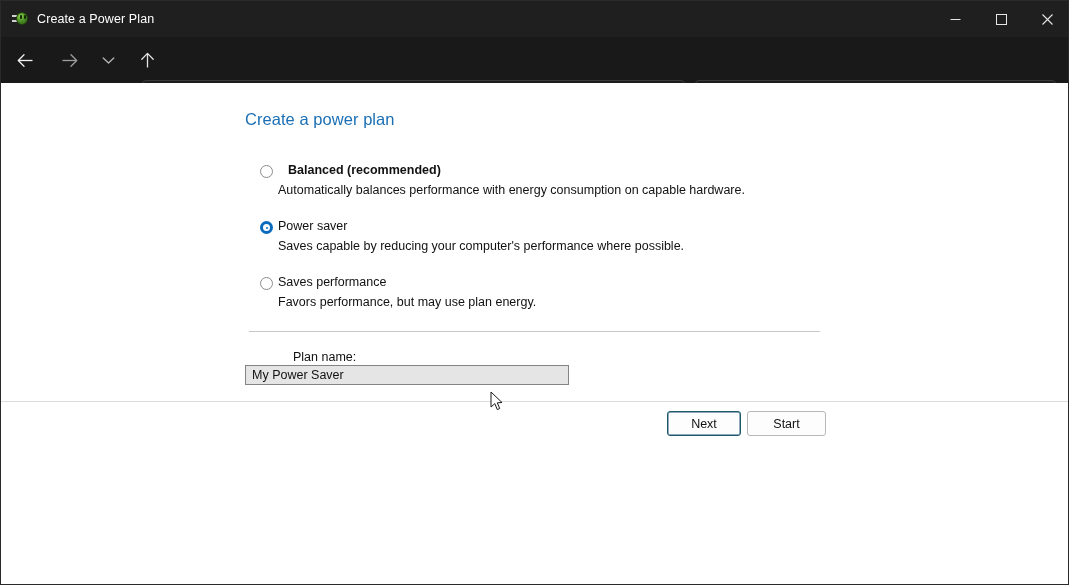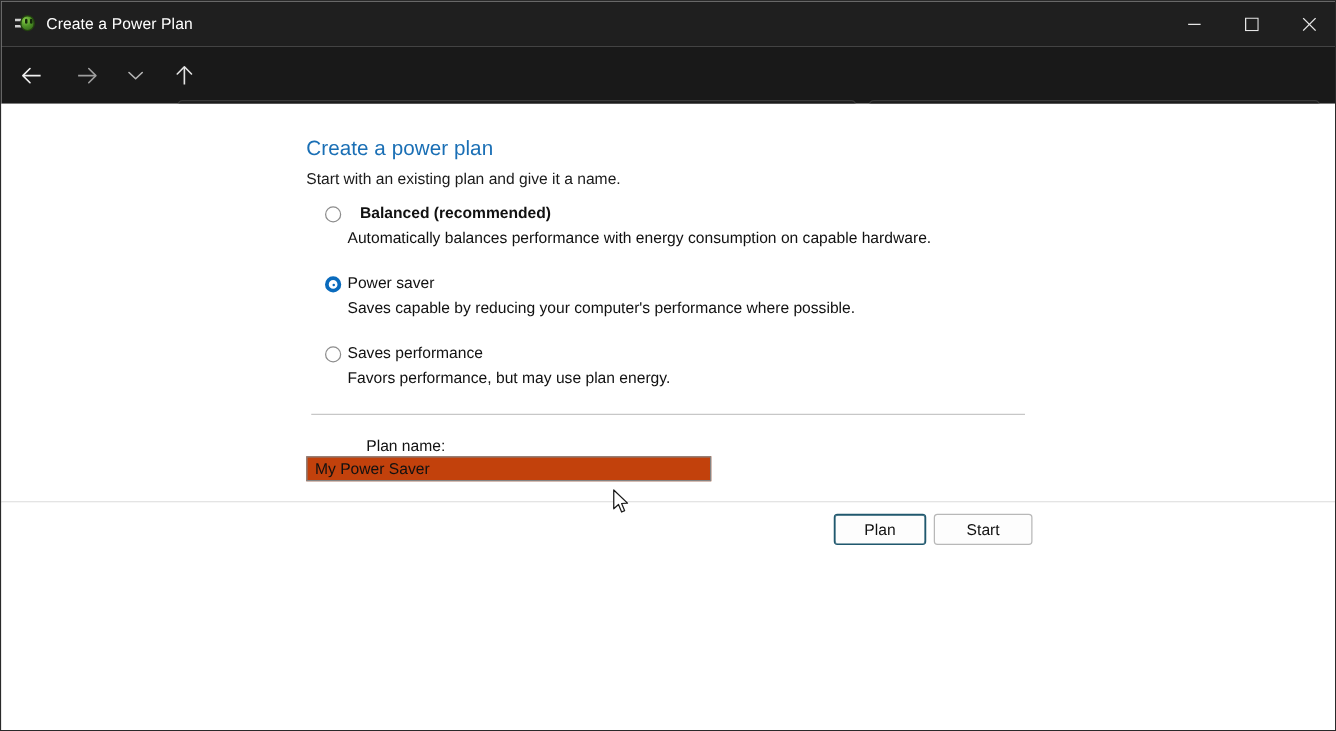--- a/index.html
+++ b/index.html
@@ -264,21 +264,21 @@
     left: 244px; top: 267px;
     font-size: 12.5px;
     color: #111111;
     margin-left: 48px;
   }
   #plan-name-input {
     position: absolute;
     left: 244px; top: 282px;
     width: 324px; height: 20px;
     border: 1px solid #848484;
-    background: #c2410c;
+    background: #e5e5e5;
     color: #111111;
     font-size: 12.5px;
     font-family: "Liberation Sans", sans-serif;
     padding: 0 0 0 6px;
     outline: none;
   }
 
   
   #mouse-cursor {
     position: absolute;
@@ -423,21 +423,20 @@
           <circle cx="6.3" cy="6.3" r="4.4" fill="none" stroke="#c9c9c9" stroke-width="1.2"></circle>
           <line x1="9.6" y1="9.6" x2="13.6" y2="13.6" stroke="#c9c9c9" stroke-width="1.2" stroke-linecap="round"></line>
         </svg>
       </span>
     </div>
   </div>
 
   <div id="content">
 
     <div id="page-heading">Create a power plan</div>
-    <div id="page-subtitle">Start with an existing plan and give it a name.</div>
 
     <div class="radio-group">
 
       <div class="radio-row" style="height:38px;">
         <span class="radio-outer"></span>
         <span class="radio-label bold">Balanced (recommended)</span>
         <span class="radio-desc">Automatically balances performance with energy consumption on capable hardware.</span>
       </div>
 
       <div class="radio-row" style="height:38px;">
@@ -459,17 +458,17 @@
     <div id="plan-name-label">Plan name:</div>
     <input id="plan-name-input" type="text" value="My Power Saver" style="">
 
     <svg id="mouse-cursor" viewBox="0 0 14 21">
       <polygon points="1,1 1,16 4.8,12.6 7.3,18.6 9.7,17.5 7.3,11.8 12,11.5" fill="#ffffff" stroke="#1a1a1a" stroke-width="1" stroke-linejoin="round"></polygon>
     </svg>
   </div>
 
   <div id="footer-divider"></div>
   <div id="footer">
-    <div class="dlg-btn" id="btn-next">Plan</div>
+    <div class="dlg-btn" id="btn-next">Next</div>
     <div class="dlg-btn" id="btn-cancel">Start</div>
   </div>
 
 </div>
 
 </body></html>

